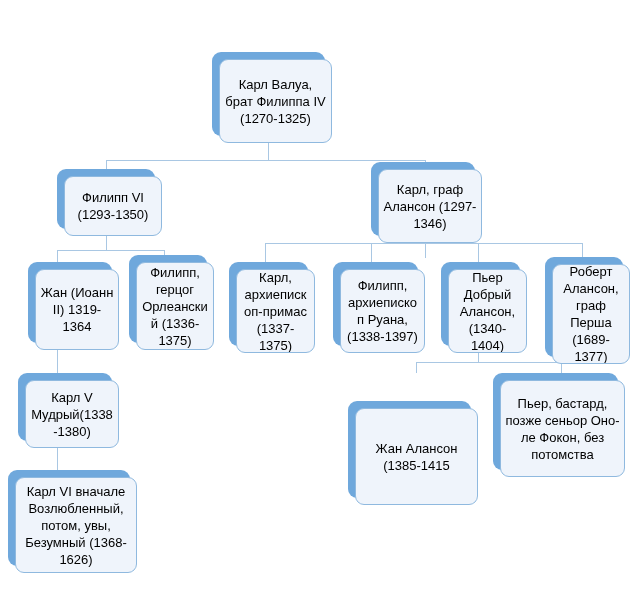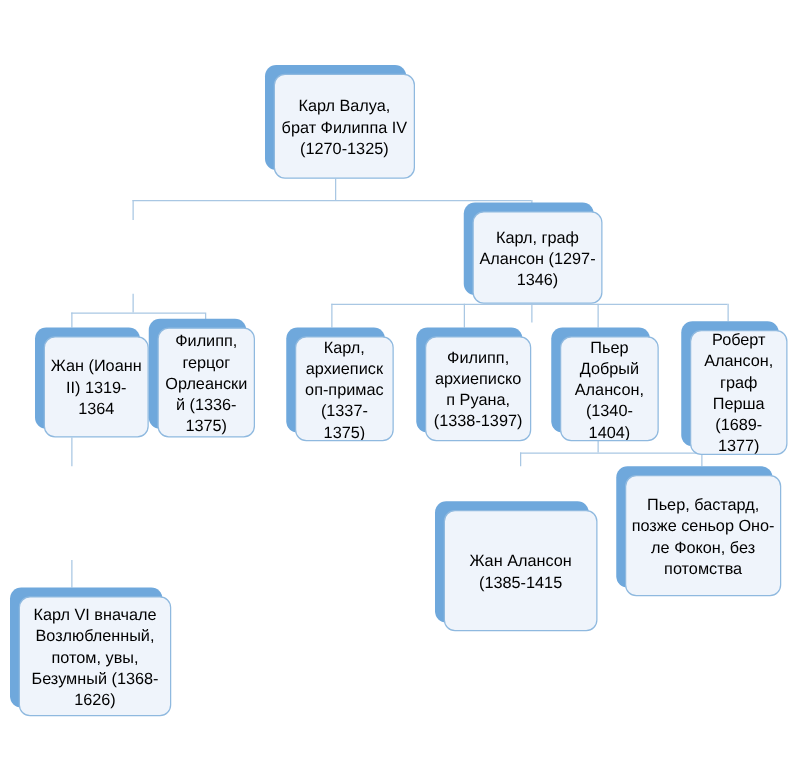--- a/index.html
+++ b/index.html
@@ -91,32 +91,36 @@
   <div class="conn v" style="left:478px; top:350px; height:12px;"></div>
   <div class="conn h" style="left:416px; top:362px; width:145px;"></div>
   <div class="conn v" style="left:416px; top:362px; height:11px;"></div>
   <div class="conn v" style="left:561px; top:362px; height:11px;"></div>
 
   <div class="node" style="left:212px; top:52px; width:113px; height:84px;">
     <div class="shadow"></div>
     <div class="face">Карл Валуа, брат Филиппа IV (1270-1325)</div>
   </div>
 
+  <div class="node" style="left:57px; top:169px; width:98px; height:60px;">
+    <div class="shadow"></div>
+    <div class="face">Филипп VI (1293-1350)</div>
+  </div>
 
   <div class="node" style="left:371px; top:162px; width:104px; height:74px;">
     <div class="shadow"></div>
     <div class="face">Карл, граф Алансон (1297-1346)</div>
   </div>
 
   <div class="node" style="left:28px; top:262px; width:84px; height:81px;">
     <div class="shadow"></div>
     <div class="face">Жан (Иоанн II) 1319-1364</div>
   </div>
 
-  <div class="node" style="left:119px; top:255px; width:78px; height:88px;">
+  <div class="node" style="left:129px; top:255px; width:78px; height:88px;">
     <div class="shadow"></div>
     <div class="face">Филипп, герцог Орлеанский (1336-1375)</div>
   </div>
 
   <div class="node" style="left:229px; top:262px; width:79px; height:84px;padding-left:33px;">
     <div class="shadow"></div>
     <div class="face">Карл, архиепископ-примас (1337-1375)</div>
   </div>
 
   <div class="node" style="left:333px; top:262px; width:85px; height:84px;">
@@ -127,20 +131,24 @@
   <div class="node" style="left:441px; top:262px; width:79px; height:84px;">
     <div class="shadow"></div>
     <div class="face">Пьер Добрый Алансон, (1340-1404)</div>
   </div>
 
   <div class="node" style="left:545px; top:257px; width:78px; height:100px;">
     <div class="shadow"></div>
     <div class="face">Роберт Алансон, граф Перша (1689-1377)</div>
   </div>
 
+  <div class="node" style="left:18px; top:373px; width:94px; height:68px;">
+    <div class="shadow"></div>
+    <div class="face">Карл V Мудрый(1338-1380)</div>
+  </div>
 
   <div class="node" style="left:348px; top:373px; width:123px; height:97px;margin-top:28px;">
     <div class="shadow"></div>
     <div class="face">Жан Алансон (1385-1415</div>
   </div>
 
   <div class="node" style="left:493px; top:373px; width:125px; height:97px;">
     <div class="shadow"></div>
     <div class="face">Пьер, бастард, позже сеньор Оно-ле Фокон, без потомства</div>
   </div>

